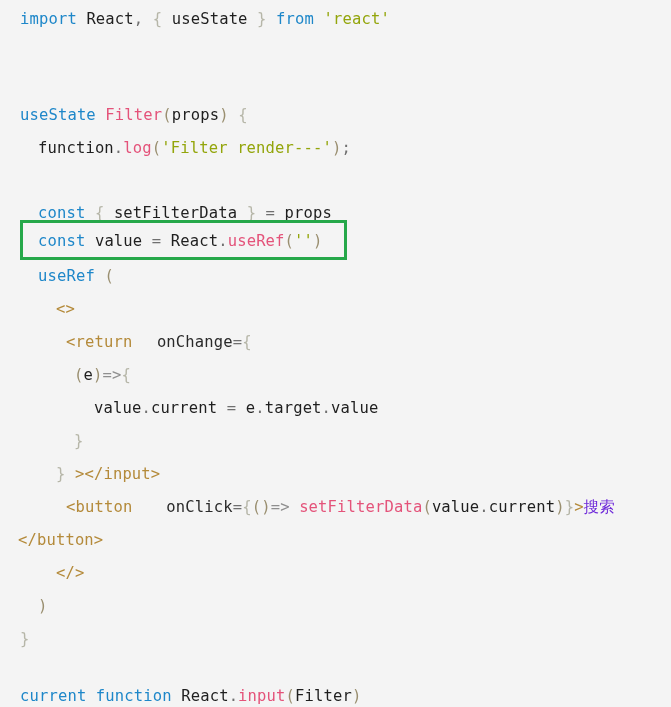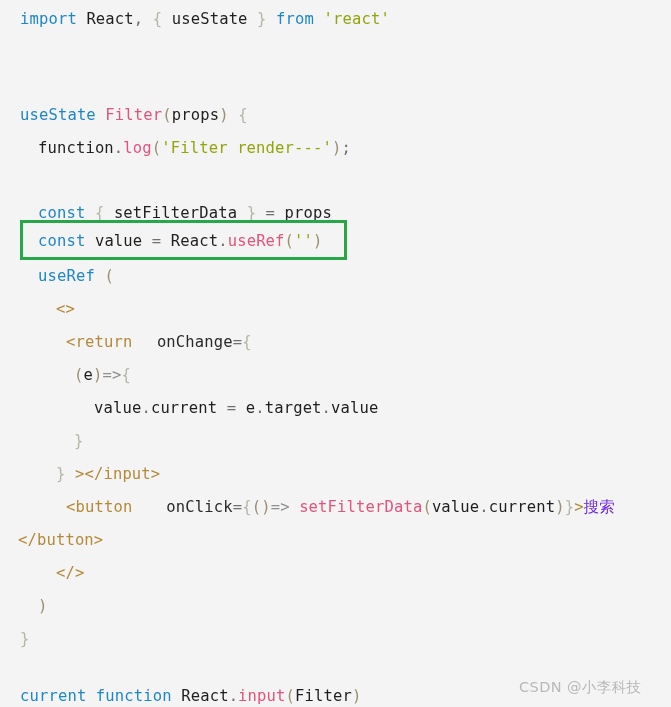--- a/index.html
+++ b/index.html
@@ -86,14 +86,13 @@
       <div class="code-line" style="top: 424px; padding-left: 74px;"><span class="t-brace">}</span></div>
       <div class="code-line" style="top: 457px; padding-left: 56px;"><span class="t-brace">}</span><span class="t-plain"> </span><span class="t-tag">&gt;</span><span class="t-tag">&lt;/input&gt;</span></div>
       <div class="code-line" style="top: 490px; padding-left: 66px;"><span class="t-tag">&lt;</span><span class="t-tag">button</span><span class="t-plain">  </span><span class="t-attr">onClick</span><span class="t-punc">=</span><span class="t-brace">{</span><span class="t-paren">()</span><span class="t-arrow">=&gt;</span><span class="t-plain"> </span><span class="t-fn">setFilterData</span><span class="t-paren">(</span><span class="t-plain">value</span><span class="t-punc">.</span><span class="t-plain">current</span><span class="t-paren">)</span><span class="t-brace">}</span><span class="t-tag">&gt;</span><span class="t-cjk">搜索</span></div>
       <div class="code-line" style="top: 523px; padding-left: 18px;"><span class="t-tag">&lt;/button&gt;</span></div>
       <div class="code-line" style="top: 556px; padding-left: 56px;"><span class="t-tag">&lt;/&gt;</span></div>
       <div class="code-line" style="top: 589px; padding-left: 38px;"><span class="t-paren">)</span></div>
       <div class="code-line" style="top: 622px; padding-left: 20px;"><span class="t-brace">}</span></div>
       <div class="code-line" style="top: 679px; padding-left: 20px;"><span class="t-kw">current</span><span class="t-plain"> </span><span class="t-kw">function</span><span class="t-plain"> </span><span class="t-plain">React</span><span class="t-punc">.</span><span class="t-fn">input</span><span class="t-paren">(</span><span class="t-plain">Filter</span><span class="t-paren">)</span></div>
     </div>
   <div id="highlight-box" style="left: 20px; top: 220px; width: 327px; height: 40px; border-color: rgb(38, 168, 74); border-width: 3px;"></div>
-  <div id="watermark" style="left: 519px; top: 678px; color: rgb(185, 185, 185);">CSDN @小李科技</div>
 </div>
 
 </body></html>

